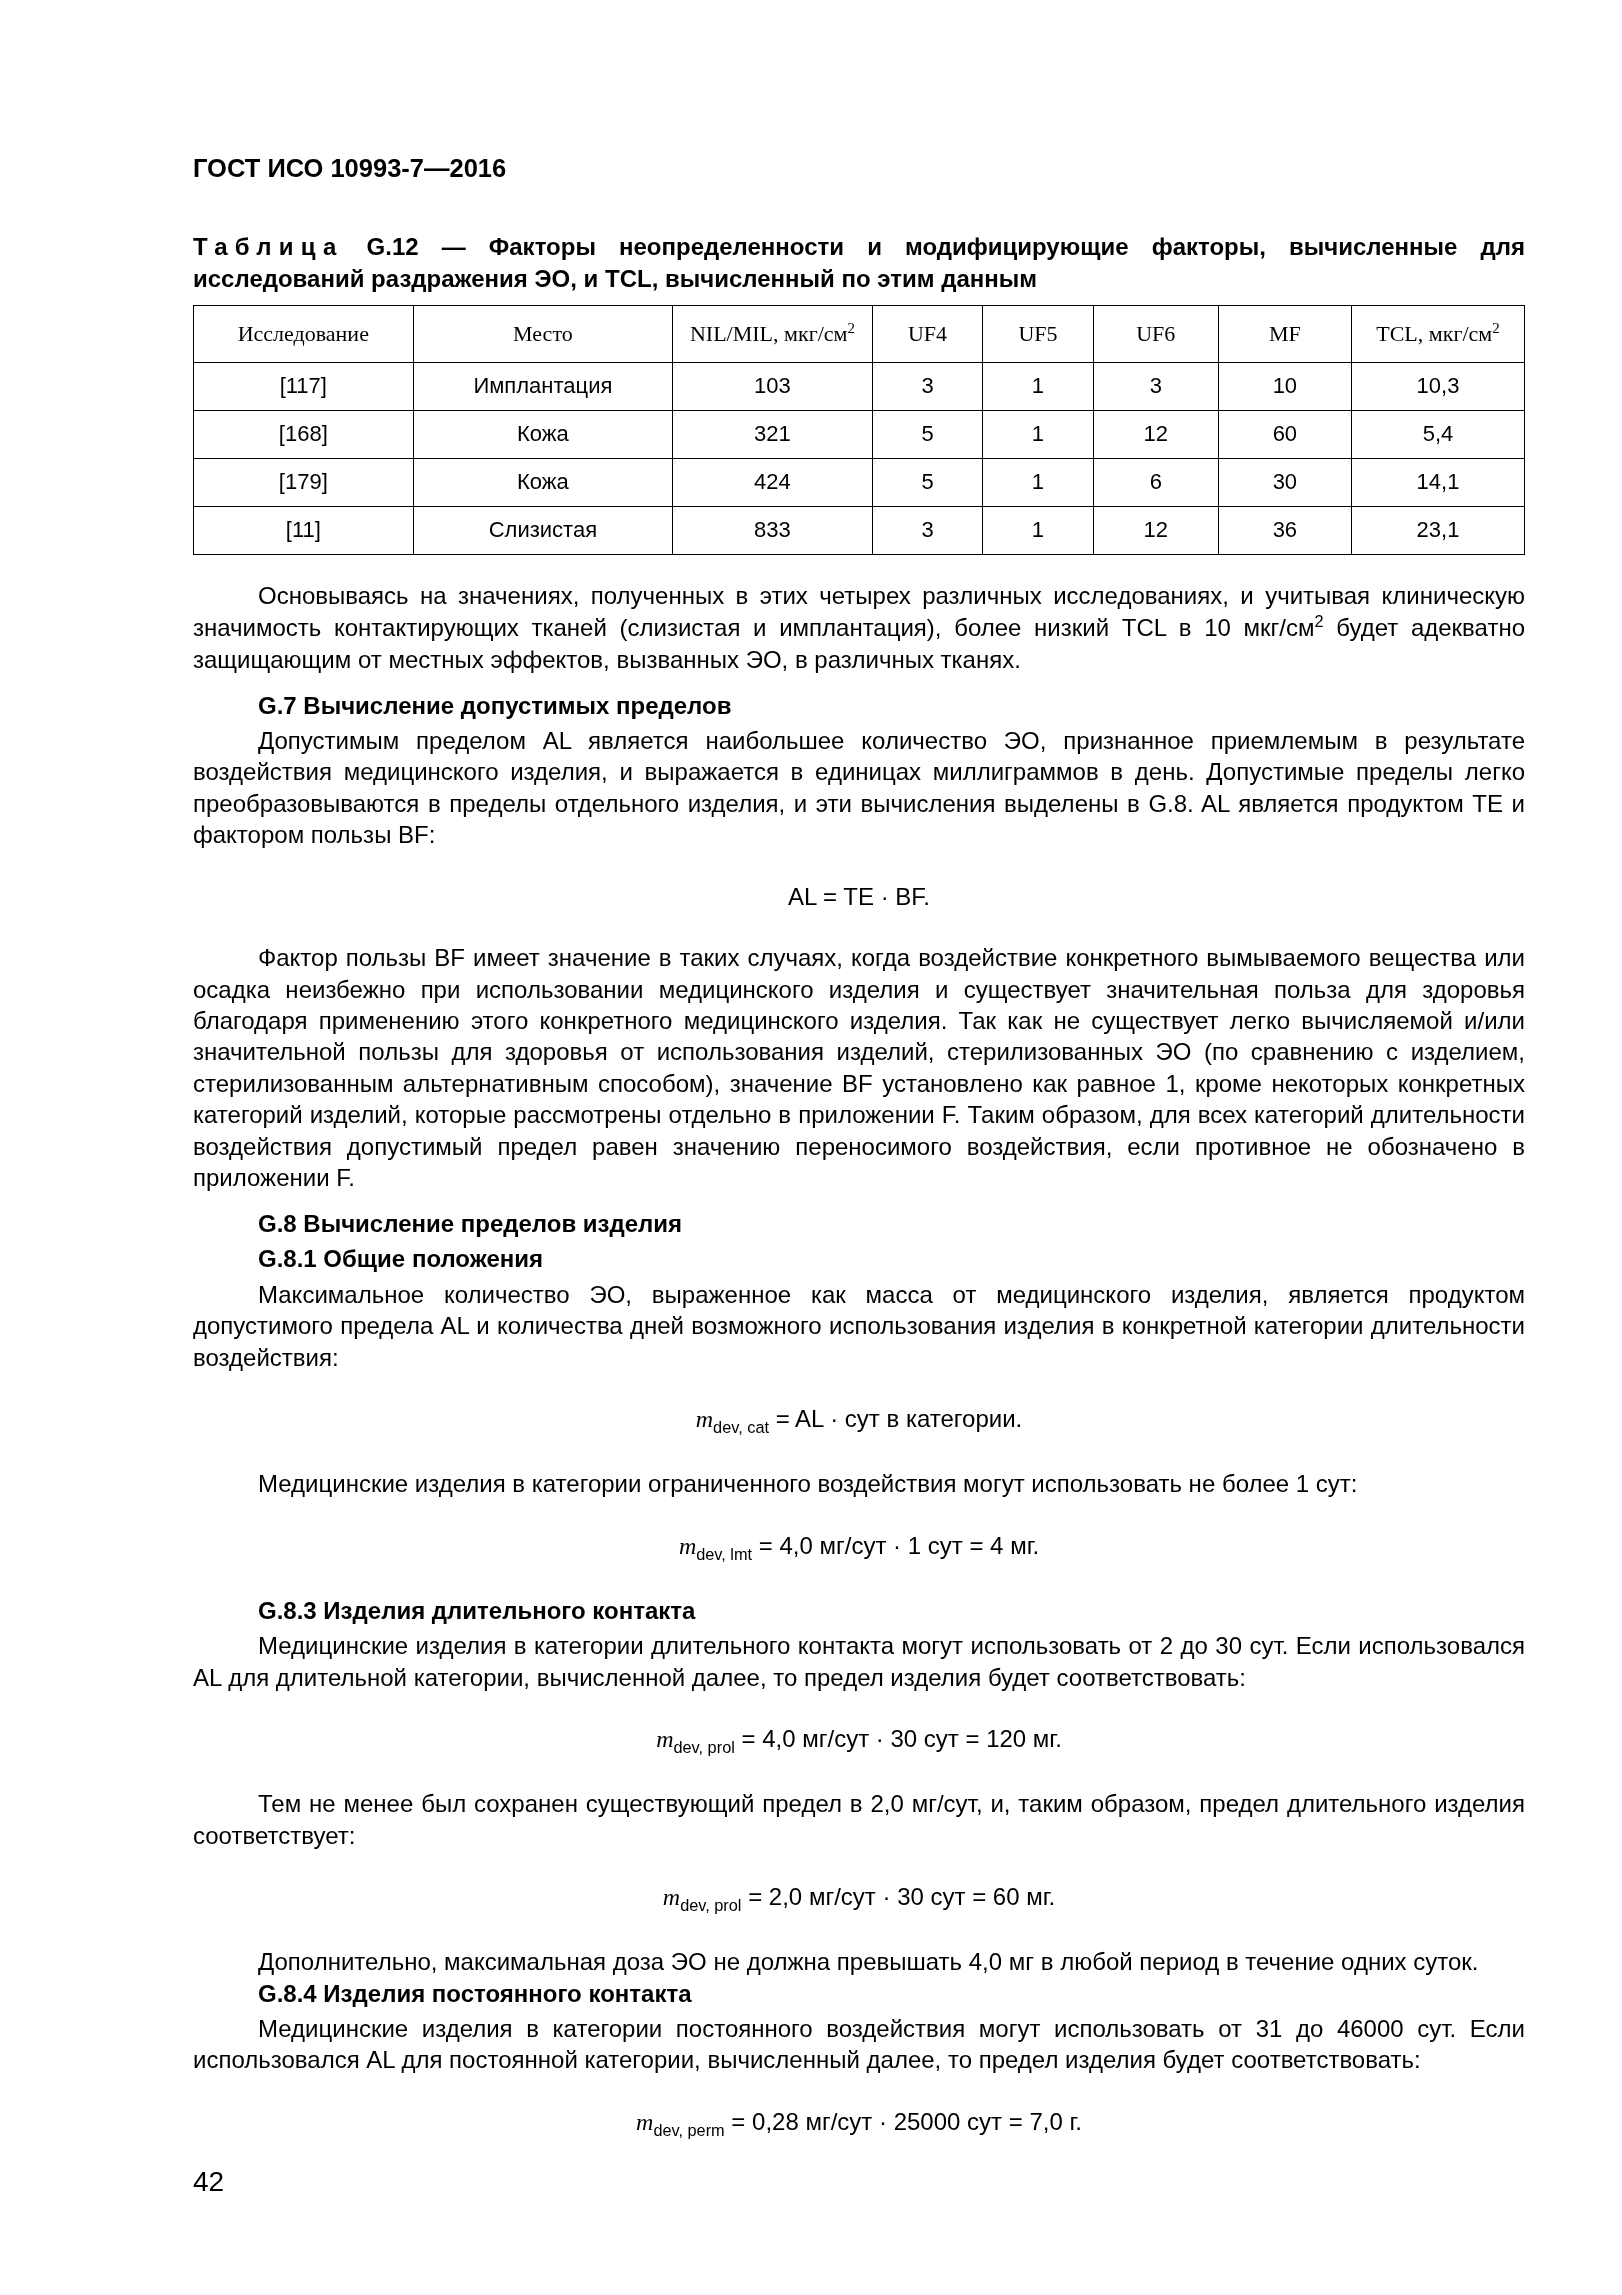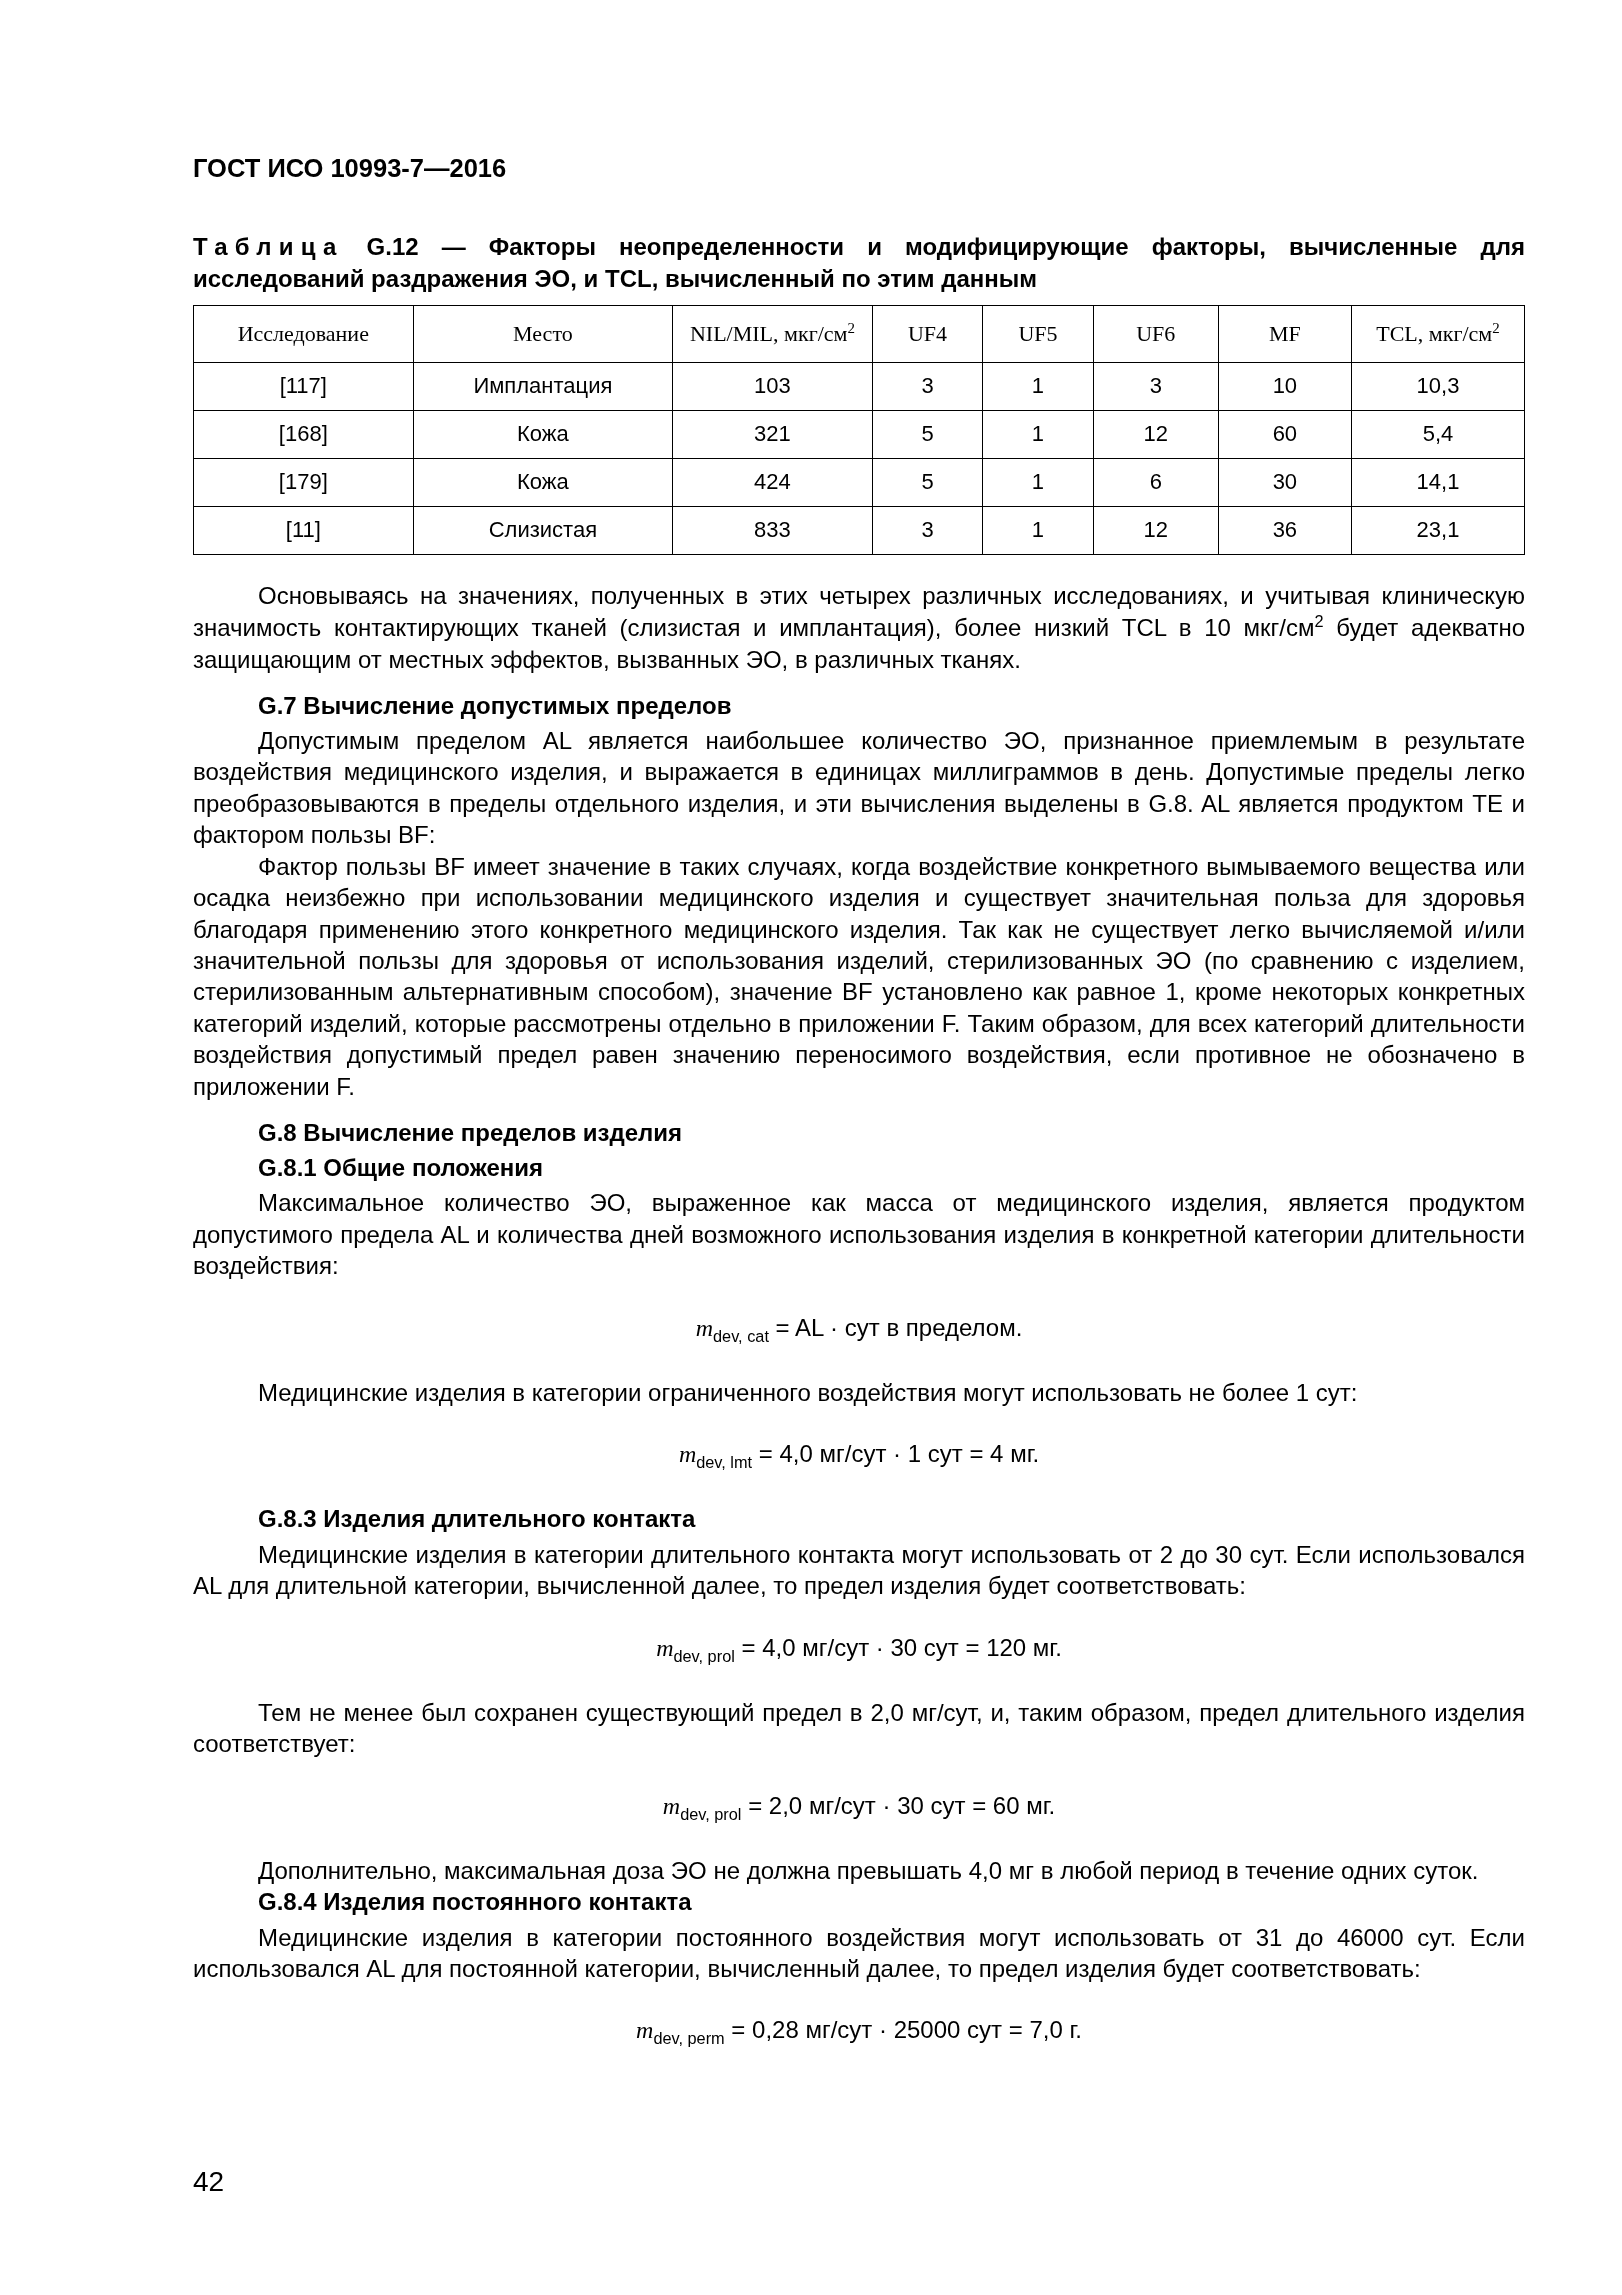--- a/index.html
+++ b/index.html
@@ -158,29 +158,30 @@
         </tr>
       </tbody>
     </table>
 
     <p class="para after-table"><span>Основываясь на значениях, полученных в этих четырех различных исследованиях, и учитывая клиническую значимость контактирующих тканей (слизистая и имплантация), более низкий TCL в 10 мкг/см</span><sup>2</sup><span> будет адекватно защищающим от местных эффектов, вызванных ЭО, в различных тканях.</span></p>
 
     <p class="heading">G.7 Вычисление допустимых пределов</p>
 
     <p class="para">Допустимым пределом AL является наибольшее количество ЭО, признанное приемлемым в результате воздействия медицинского изделия, и выражается в единицах миллиграммов в день. Допустимые пределы легко преобразовываются в пределы отдельного изделия, и эти вычисления выделены в G.8. AL является продуктом TE и фактором пользы BF:</p>
 
+    <p class="formula">AL = TE · BF.</p>
 
     <p class="para">Фактор пользы BF имеет значение в таких случаях, когда воздействие конкретного вымываемого вещества или осадка неизбежно при использовании медицинского изделия и существует значительная польза для здоровья благодаря применению этого конкретного медицинского изделия. Так как не существует легко вычисляемой и/или значительной пользы для здоровья от использования изделий, стерилизованных ЭО (по сравнению с изделием, стерилизованным альтернативным способом), значение BF установлено как равное 1, кроме некоторых конкретных категорий изделий, которые рассмотрены отдельно в приложении F. Таким образом, для всех категорий длительности воздействия допустимый предел равен значению переносимого воздействия, если противное не обозначено в приложении F.</p>
 
     <p class="heading">G.8 Вычисление пределов изделия</p>
     <p class="heading tight">G.8.1 Общие положения</p>
 
     <p class="para">Максимальное количество ЭО, выраженное как масса от медицинского изделия, является продуктом допустимого предела AL и количества дней возможного использования изделия в конкретной категории длительности воздействия:</p>
 
-    <p class="formula"><span class="fvar">m</span><sub>dev, cat</sub><span> = AL · сут в пределом.</span></p>
+    <p class="formula"><span class="fvar">m</span><sub>dev, cat</sub><span> = AL · сут в категории.</span></p>
 
 
     <p class="para">Медицинские изделия в категории ограниченного воздействия могут использовать не более 1 сут:</p>
 
     <p class="formula"><span class="fvar">m</span><sub>dev, lmt</sub><span> = 4,0 мг/сут · 1 сут = 4 мг.</span></p>
 
     <p class="heading">G.8.3 Изделия длительного контакта</p>
 
     <p class="para">Медицинские изделия в категории длительного контакта могут использовать от 2 до 30 сут. Если использовался AL для длительной категории, вычисленной далее, то предел изделия будет соответствовать:</p>
 

